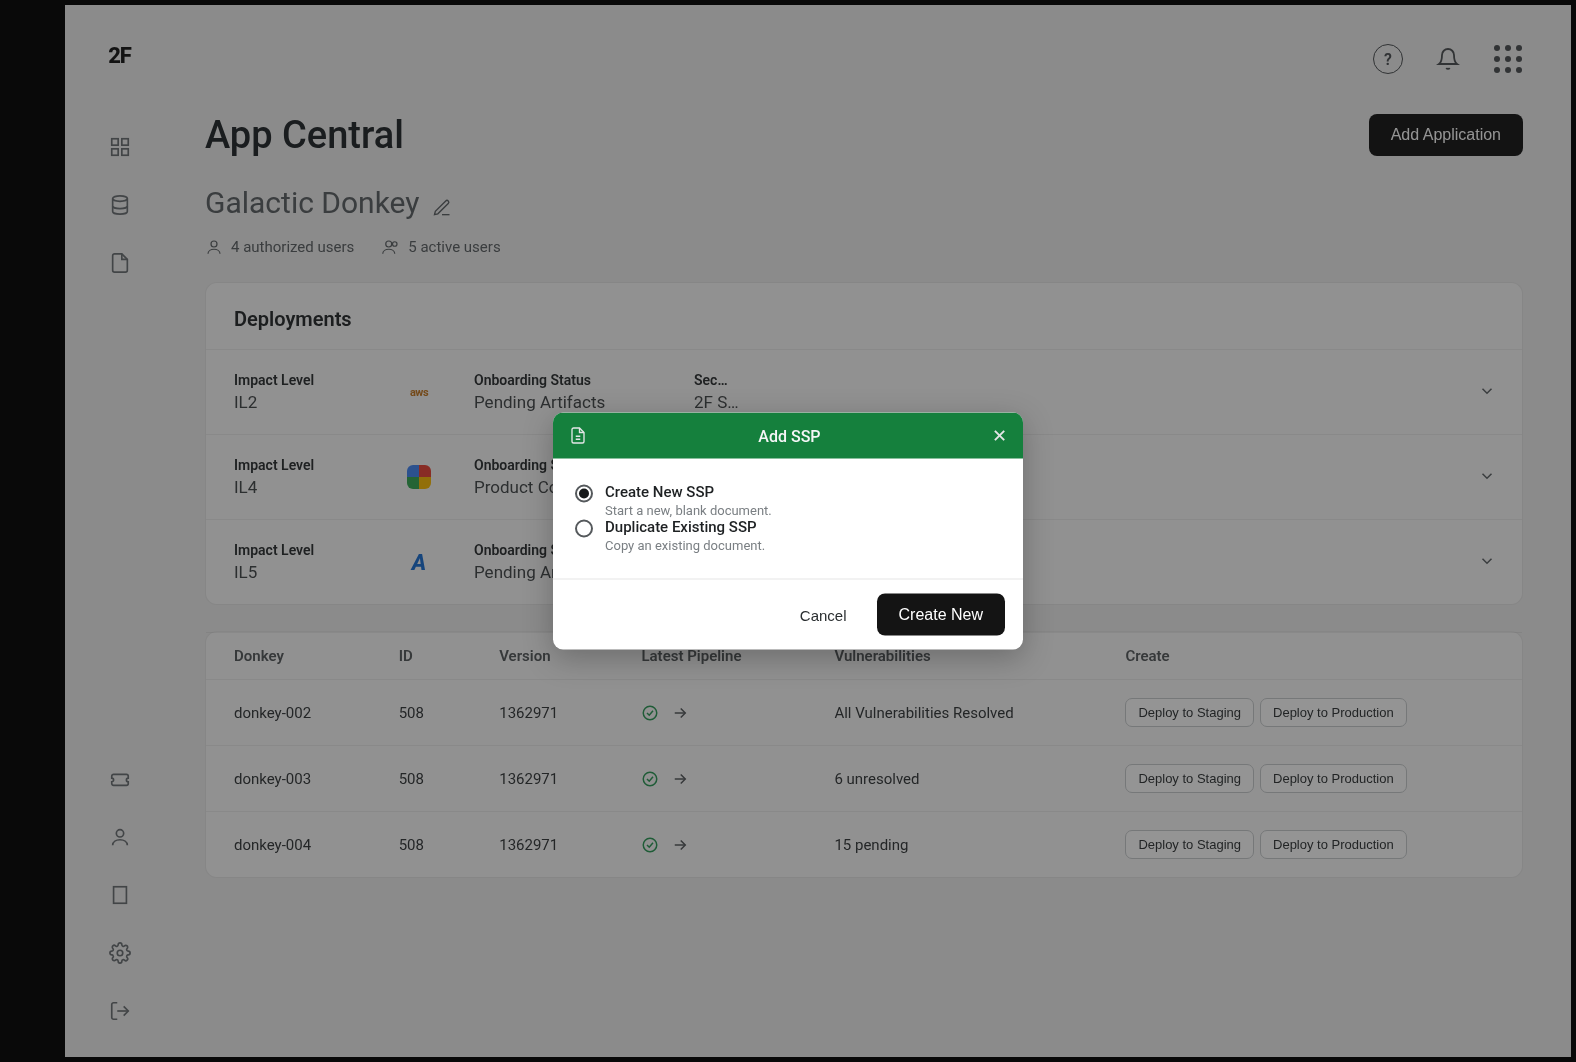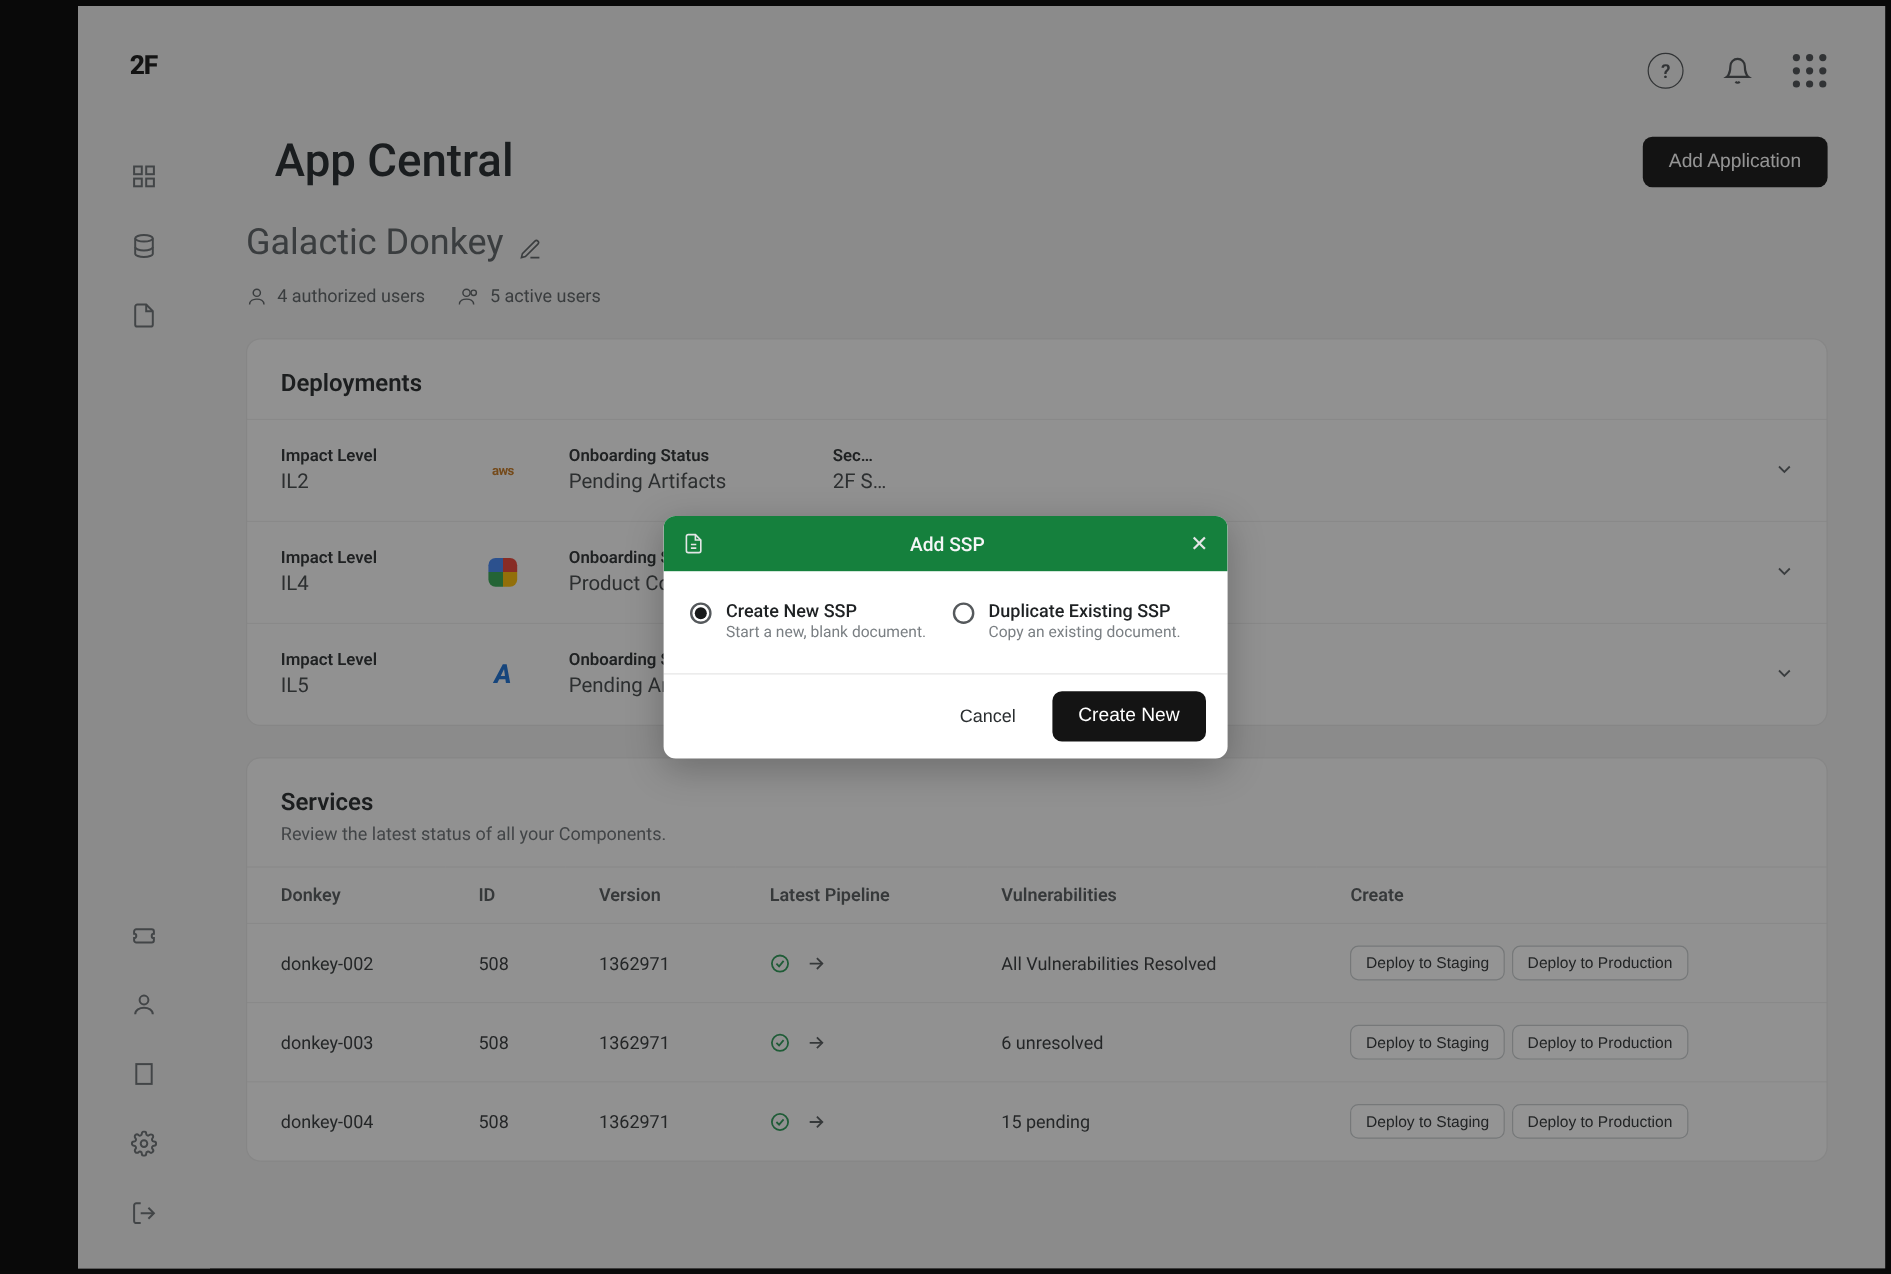--- a/index.html
+++ b/index.html
@@ -71,21 +71,21 @@
     border:1.8px solid #4b4f52; border-radius:50%;
     font-size:16px; font-weight:600;
   }
   .top-icon svg { width:24px; height:24px; stroke:#4b4f52; stroke-width:1.8; fill:none; }
   .dots-grid { display:grid; grid-template-columns:repeat(3,6px); grid-template-rows:repeat(3,6px); gap:5px; }
   .dots-grid span { width:6px;height:6px;background:#4b4f52;border-radius:50%; }
 
   .page-header {
     display:flex; align-items:center; margin-top: 24px;
   }
-  .page-title { font-size:38px; font-weight:500; color:#22272a;margin-left:24px; }
+  .page-title { font-size:38px; font-weight:500; color:#22272a; }
   .btn {
     background:#141414; color:#fff; border:none; border-radius:8px;
     padding:12px 22px; font-size:16px; cursor:pointer;
   }
   .btn.header-btn { margin-left:auto; }
 
   .subtitle-row { display:flex; align-items:flex-end; gap:12px; margin-top:28px; }
   .subtitle { font-size:30px; font-weight:400; color:#5c6164; }
   .edit-icon { width:22px;height:22px; color:#5c6164; cursor:pointer; }
   .edit-icon svg { width:20px;height:20px; stroke:#5c6164; fill:none; stroke-width:1.6; }
@@ -175,21 +175,21 @@
   .modal-header {
     background:#15803d;
     color:#f5f6f7;
     display:flex; align-items:center;
     padding: 12px 16px;
     gap:12px;
   }
   .modal-header .title { flex:1; text-align:center; font-size:16px; font-weight:500; }
   .modal-header svg { width:18px;height:18px; stroke:#e4e6e7; stroke-width:1.8; fill:none; }
   .modal-close { cursor:pointer; font-size:18px; color:#e4e6e7; background:none; border:none; }
-  .modal-body { padding: 24px 22px 26px; display:flex; flex-direction:row; gap:22px; }
+  .modal-body { padding: 24px 22px 26px; display:flex; flex-direction:column; }
   .radio-row { display:flex; align-items:flex-start; gap:12px; cursor:pointer; }
   .radio {
     width:18px; height:18px; border:2px solid #55595c; border-radius:50%;
     margin-top:2px;
     display:flex; align-items:center; justify-content:center;
     flex-shrink:0;
   }
   .radio.selected::after {
     content:''; width:10px;height:10px; background:#17191a; border-radius:50%;
   }
@@ -405,24 +405,20 @@
         </div>
         <div class="chevron">
           <svg viewBox="0 0 24 24">
               <polyline points="6 9 12 15 18 9"></polyline>
             </svg>
         </div>
       </div>
     </section>
 
     <section class="card">
-      <div class="card-header">
-        <h3>Services</h3>
-        <p class="card-sub">Review the latest status of all your Components.</p>
-      </div>
       <table class="services">
         <thead>
           <tr>
             <th>Donkey</th>
             <th>ID</th>
             <th>Version</th>
             <th>Latest Pipeline</th>
             <th>Vulnerabilities</th>
             <th>Create</th>
           </tr>

